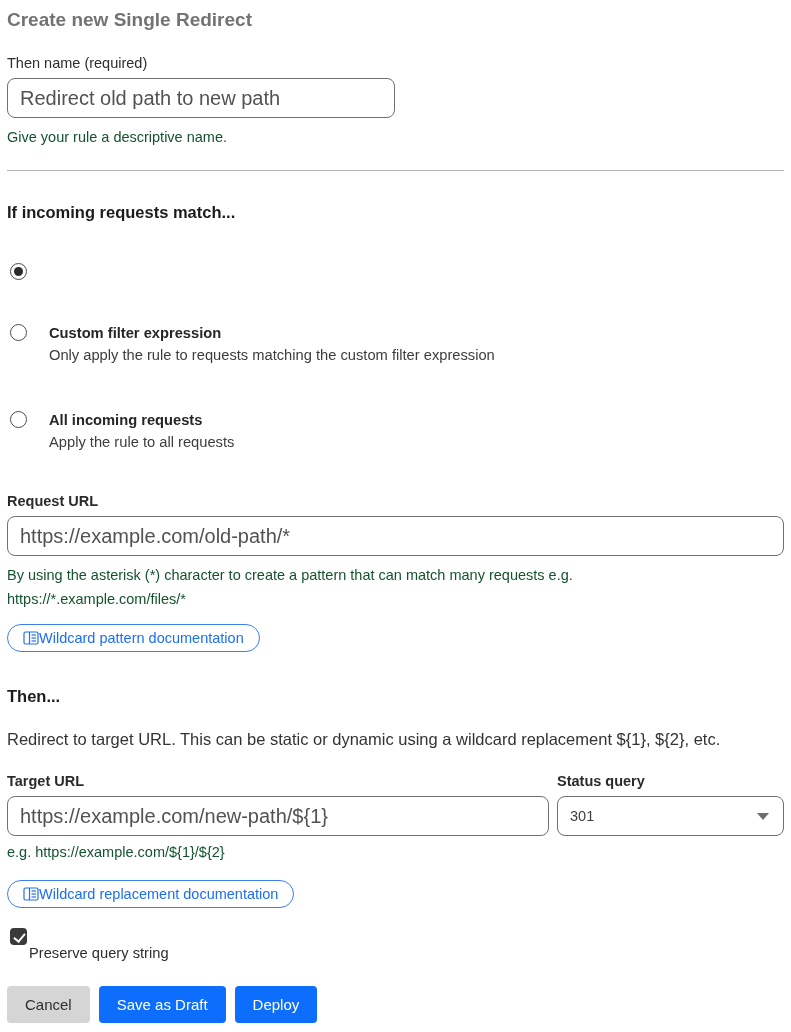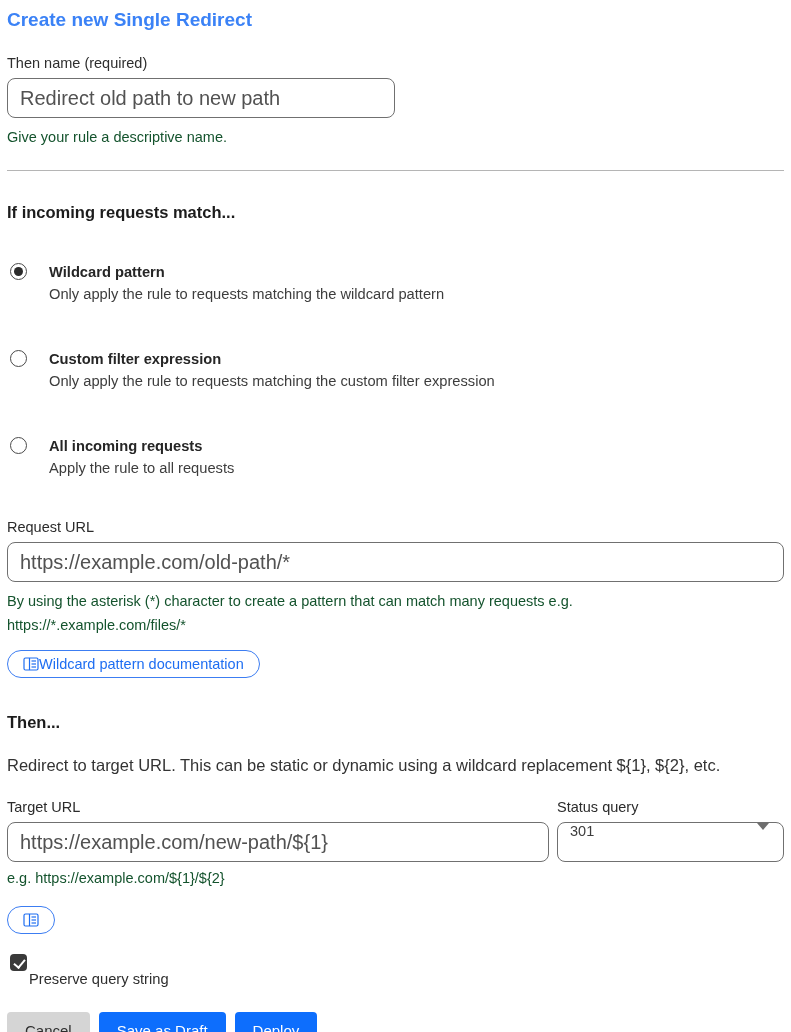--- a/index.html
+++ b/index.html
@@ -6,31 +6,31 @@
   html, body { background: #ffffff; }
   body {
     width: 791px;
     font-family: "Liberation Sans", "DejaVu Sans", sans-serif;
     color: #2e2e2e;
     padding: 8px 7px 6px 7px;
   }
   .page-title {
     font-size: 19px;
     font-weight: 700;
-    color: #3b82f6;
+    color: #737373;
     line-height: 24px;
   }
   .field-label {
     margin-top: 22px;
     font-size: 14.5px;
     line-height: 18px;
     color: #2e2e2e;
     display: block;
   }
-  .field-label.semibold { font-weight: 400; color: #2b2b2b; }
+  .field-label.semibold { font-weight: 700; color: #2b2b2b; }
   .text-input {
     display: block;
     margin-top: 6px;
     height: 40px;
     border: 1px solid #707070;
     border-radius: 8px;
     padding: 0 12px;
     font-family: "Liberation Sans", "DejaVu Sans", sans-serif;
     font-size: 20px;
     color: #525252;
@@ -122,21 +122,21 @@
   .target-col { flex: 1 1 auto; }
   .status-col { flex: 0 0 227px; }
   .target-row .field-label { margin-top: 0; }
   .select-box {
     margin-top: 6px;
     height: 40px;
     border: 1px solid #707070;
     border-radius: 8px;
     padding: 0 12px;
     display: flex;
-    align-items: flex-start;
+    align-items: center;
     justify-content: space-between;
     font-size: 14.5px;
     color: #3d3d3d;
     cursor: pointer;
     background: #fff;
   }
   .caret-down {
     width: 0; height: 0;
     border-left: 6px solid transparent;
     border-right: 6px solid transparent;
@@ -200,24 +200,20 @@
 <label class="field-label">Then name (required)</label>
 <input class="text-input rule-name" type="text" value="Redirect old path to new path" style="">
 <div class="helper-text">Give your rule a descriptive name.</div>
 
 <hr class="section-divider">
 
 <h2 class="section-heading">If incoming requests match...</h2>
 
 <div class="radio-option first">
   <span class="radio-circle selected"></span>
-  <div class="radio-texts">
-    <div class="radio-label">Wildcard pattern</div>
-    <div class="radio-desc">Only apply the rule to requests matching the wildcard pattern</div>
-  </div>
 </div>
 
 <div class="radio-option">
   <span class="radio-circle"></span>
   <div class="radio-texts">
     <div class="radio-label">Custom filter expression</div>
     <div class="radio-desc">Only apply the rule to requests matching the custom filter expression</div>
   </div>
 </div>
 
@@ -269,20 +265,21 @@
 <button class="doc-pill" style="margin-top:19px">
   <span>
     <svg width="16" height="14" viewBox="0 0 16 14" fill="none" stroke="#1e6ef2" stroke-width="1.2">
       <rect x="1" y="1" width="14" height="12" rx="1.5"></rect>
       <line x1="6.5" y1="1" x2="6.5" y2="13"></line>
       <line x1="8.5" y1="4" x2="13" y2="4"></line>
       <line x1="8.5" y1="7" x2="13" y2="7"></line>
       <line x1="8.5" y1="10" x2="13" y2="10"></line>
     </svg>
   </span>
+  <span>Wildcard replacement documentation</span>
 </button>
 
 <div class="checkbox-row">
   <span class="checkbox-box"></span>
   <span class="checkbox-label">Preserve query string</span>
 </div>
 
 <div class="footer-actions">
   <button class="btn btn-secondary">Cancel</button>
   <button class="btn btn-primary">Save as Draft</button>

